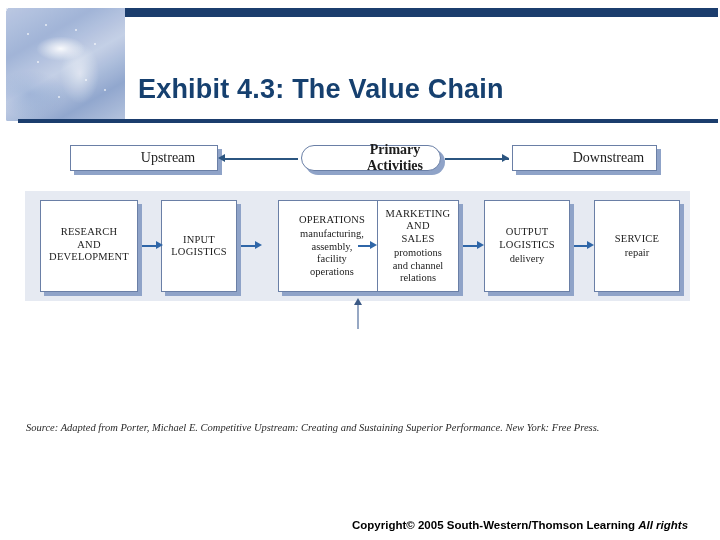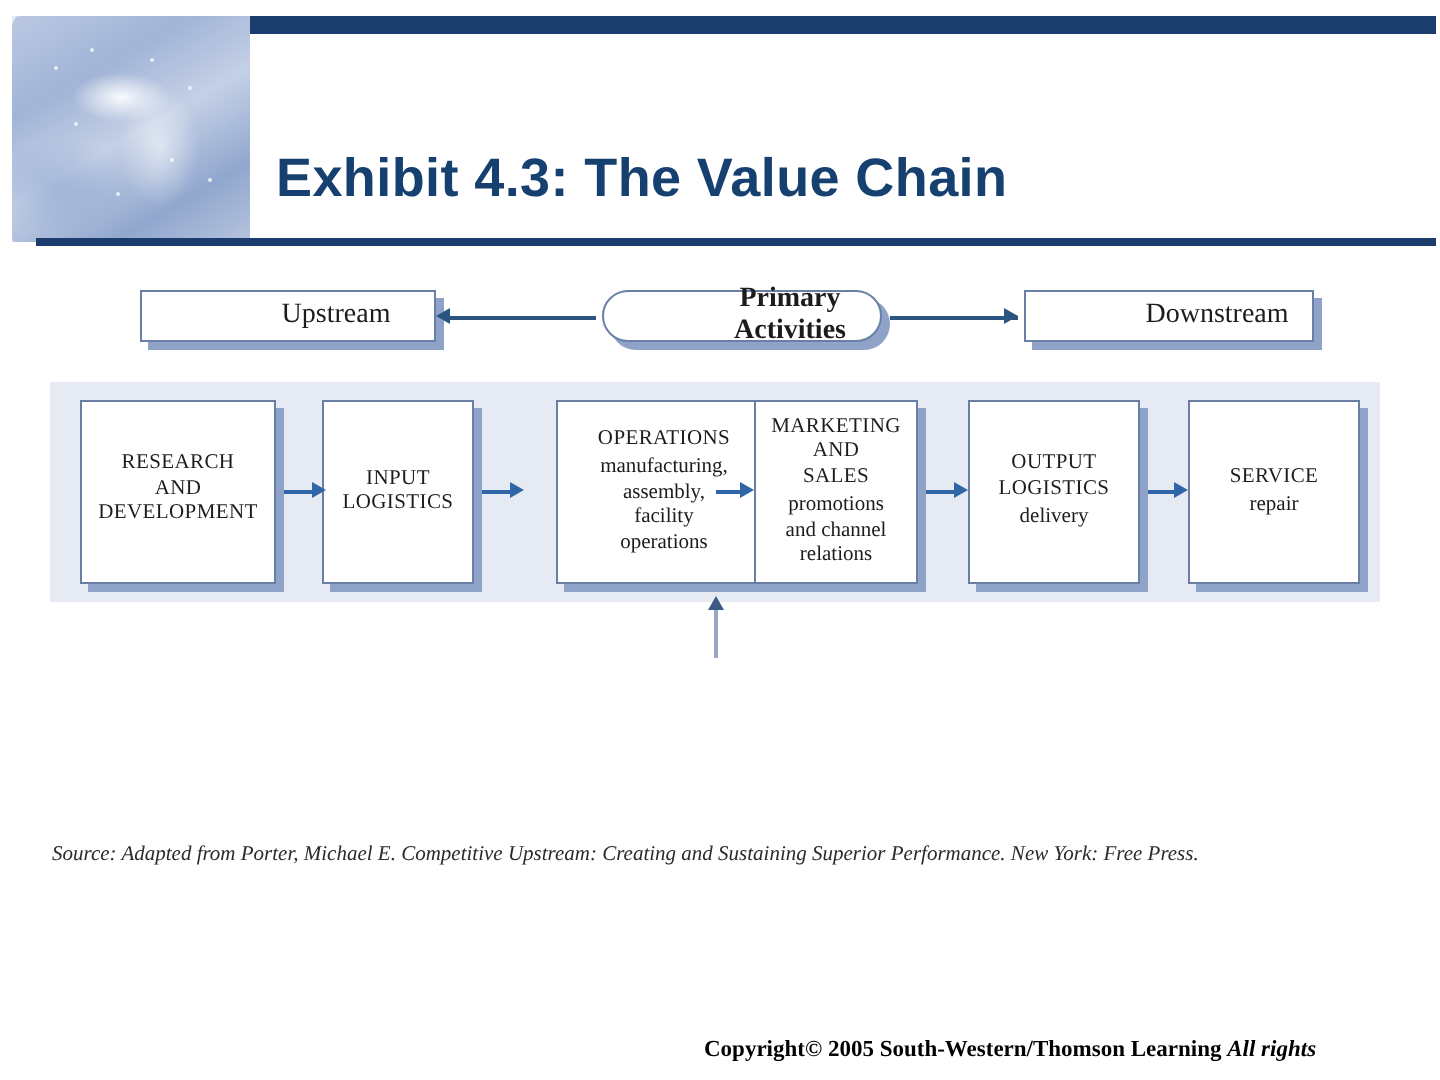--- a/index.html
+++ b/index.html
@@ -91,21 +91,21 @@
   
   .source{
     position:absolute;left:26px;top:422px;width:680px;
     font-family:"Liberation Serif",serif;font-style:italic;font-size:10.5px;color:#2a2a2a;
     white-space:nowrap;
   }
 
   
   .footer{
     position:absolute;left:352px;top:518px;width:368px;height:22px;overflow:hidden;
-    font-family:Liberation Serif, serif;font-size:11.5px;font-weight:bold;color:#000;
+    font-family:Liberation Sans, sans-serif;font-size:11.5px;font-weight:bold;color:#000;
     line-height:14px;
   }
   .footer .ital{font-style:italic;}
 </style>
 </head>
 <body>
 
 <div class="slide">
 
   <div class="hdr-img">

